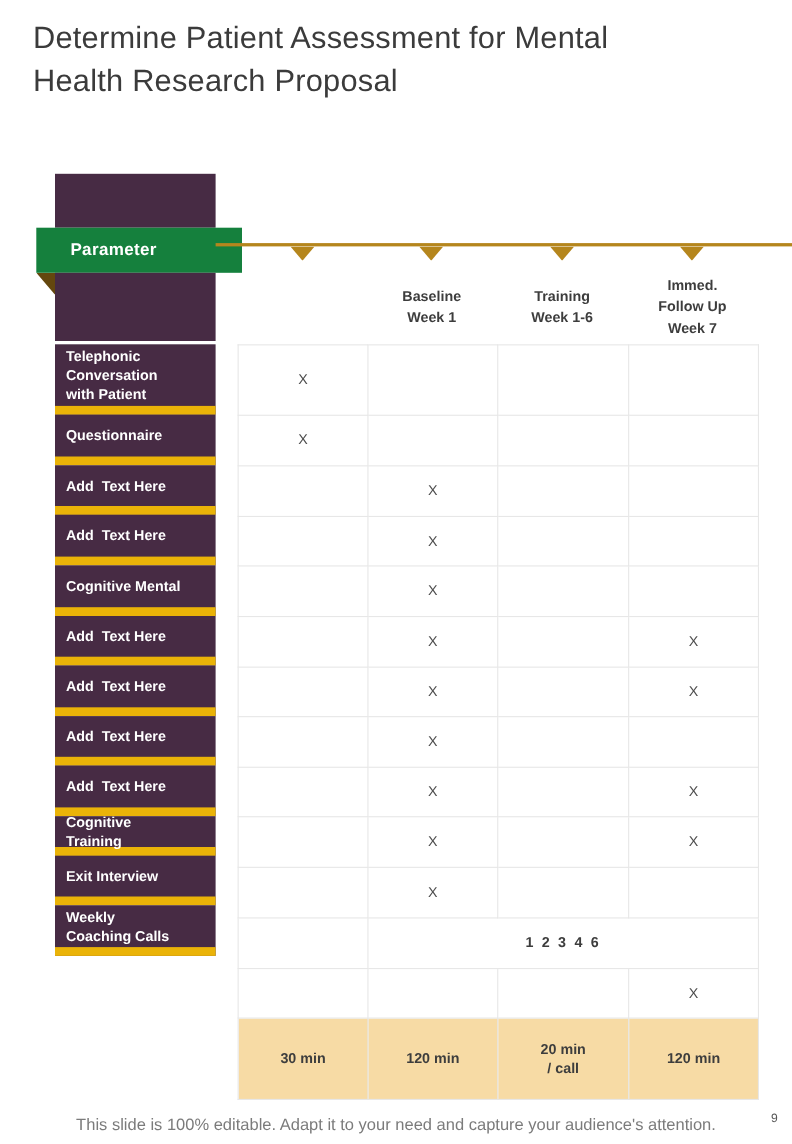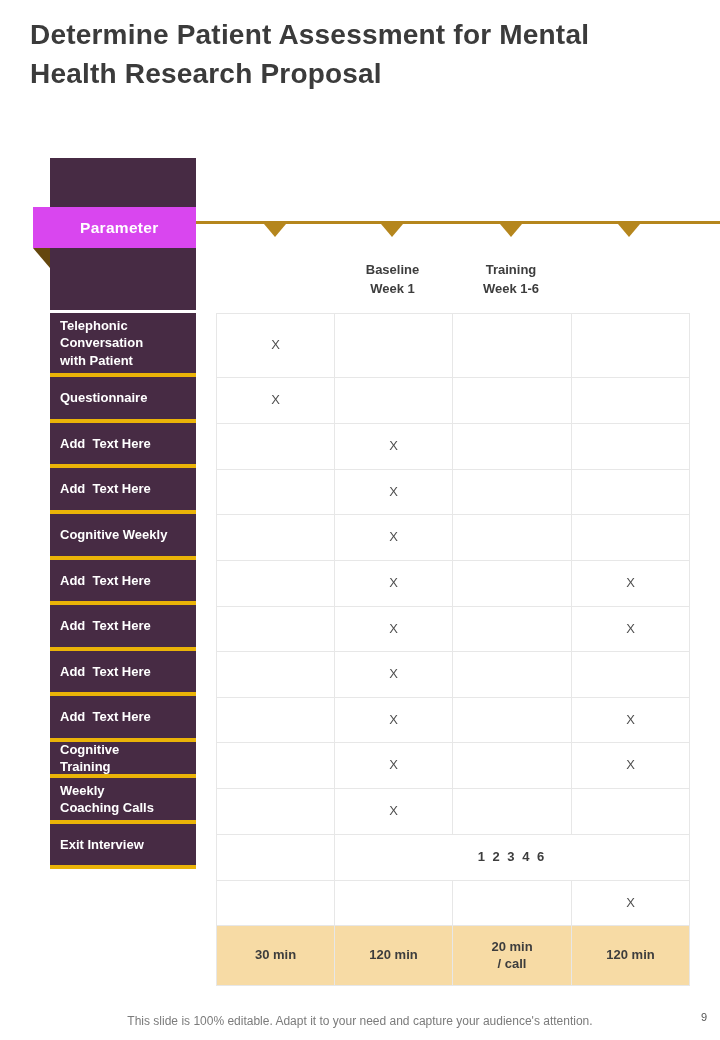--- a/index.html
+++ b/index.html
@@ -9,21 +9,21 @@
     width: 720px;
     height: 1040px;
     background: #ffffff;
     font-family: "Liberation Sans", sans-serif;
     overflow: hidden;
   }
   .title {
     position: absolute;
     left: 30px; top: 16px; width: 665px;
     font-size: 28px;
-    font-weight: bold;
+    font-weight: normal;
     color: #3b3b3b;
     line-height: 1.38;
     white-space: pre-line;
     letter-spacing: 0.2px;
   }
   .subtitle {
     position: absolute;
     left: 30px; top: 99px; width: 660px;
     font-size: 11px;
     color: #8d8d8d;
@@ -32,27 +32,27 @@
   }
   .purple-block {
     position: absolute;
     left: 50px; width: 146px;
     background: #472b44;
   }
   .purple-top { top: 158px; height: 49px; }
   .purple-mid { top: 248px; height: 62px; }
   .param-banner {
     position: absolute;
-    left: 33px; top: 207px; width: 163px; height: 41px;
-    background: #d946ef;
+    left: 33px; top: 207px; width: 187px; height: 41px;
+    background: #15803d;
     color: #ffffff;
     font-size: 15.5px;
     font-weight: bold;
     line-height: 41px;
-    padding-left: 47px;
+    padding-left: 31px;
     letter-spacing: 0.3px;
   }
   .param-fold {
     position: absolute;
     left: 33px; top: 248px; width: 17px; height: 20px;
     background: #64470e;
     clip-path: polygon(0 0, 100% 0, 100% 100%);
   }
   .timeline-line {
     position: absolute;
@@ -75,21 +75,21 @@
     color: #3d3d3d;
     line-height: 1.5;
     white-space: pre-line;
   }
   .label-stack {
     position: absolute;
     left: 50px; top: 313px; width: 146px;
   }
   .row-label {
     background: #472b44;
-    border-bottom: 4px solid #eab308;
+    border-bottom: 8px solid #eab308;
     display: flex; align-items: center;
     padding: 0 8px 0 10px;
     color: #ffffff;
     font-size: 13px;
     font-weight: bold;
     line-height: 1.32;
     white-space: pre-wrap;
   }
   .data-table {
     position: absolute;
@@ -114,21 +114,21 @@
   }
   .data-table tr.highlight-row td {
     background: #f7dba5;
     font-weight: bold;
     color: #3d3d3d;
   }
   .footer-note {
     position: absolute;
     left: 0; top: 1014px; width: 720px;
     text-align: center;
-    font-size: 12px;
+    font-size: 15px;
     color: #7b7b7b;
   }
   .page-number {
     position: absolute;
     right: 13px; top: 1011px;
     font-size: 11px;
     color: #555555;
   }
 </style>
 </head>
@@ -147,38 +147,41 @@
   <div class="timeline-line"></div>
   <div class="col-marker" style="left:264px"></div>
   <div class="col-marker" style="left:381px"></div>
   <div class="col-marker" style="left:500px"></div>
   <div class="col-marker" style="left:618px"></div>
 
   <div class="col-header" style="left:333px;width:119px">Baseline
 Week 1</div>
   <div class="col-header" style="left:451px;width:120px">Training
 Week 1-6</div>
+  <div class="col-header" style="left:570px;width:119px">Immed.
+Follow Up
+Week 7</div>
 
   <div class="label-stack">
     <div class="row-label" style="height:64px">Telephonic
 Conversation
 with Patient</div>
     <div class="row-label" style="height:46px">Questionnaire</div>
     <div class="row-label" style="height:45px">Add  Text Here</div>
     <div class="row-label" style="height:46px">Add  Text Here</div>
-    <div class="row-label" style="height:46px">Cognitive Weekly</div>
+    <div class="row-label" style="height:46px">Cognitive Mental</div>
     <div class="row-label" style="height:45px">Add  Text Here</div>
     <div class="row-label" style="height:46px">Add  Text Here</div>
     <div class="row-label" style="height:45px">Add  Text Here</div>
     <div class="row-label" style="height:46px">Add  Text Here</div>
     <div class="row-label" style="height:36px">Cognitive
 Training</div>
+    <div class="row-label" style="height:45px">Exit Interview</div>
     <div class="row-label" style="height:46px">Weekly
 Coaching Calls</div>
-    <div class="row-label" style="height:45px">Exit Interview</div>
   </div>
 
   <table class="data-table">
     <colgroup>
         <col style="width:118px">
         <col style="width:118px">
         <col style="width:119px">
         <col style="width:118px">
       </colgroup>
     <tbody>
@@ -251,21 +254,21 @@
       <tr style="height:46px">
         <td></td>
         <td class="merged-cell" colspan="3">1 2 3 4 6</td>
       </tr>
       <tr style="height:45px">
         <td></td>
         <td></td>
         <td></td>
         <td>X</td>
       </tr>
-      <tr class="highlight-row" style="height:60px">
+      <tr class="highlight-row" style="height:74px">
         <td>30 min</td>
         <td>120 min</td>
         <td>20 min
 / call</td>
         <td>120 min</td>
       </tr>
     </tbody>
   </table>
 
   <div class="footer-note">This slide is 100% editable. Adapt it to your need and capture your audience's attention.</div>

